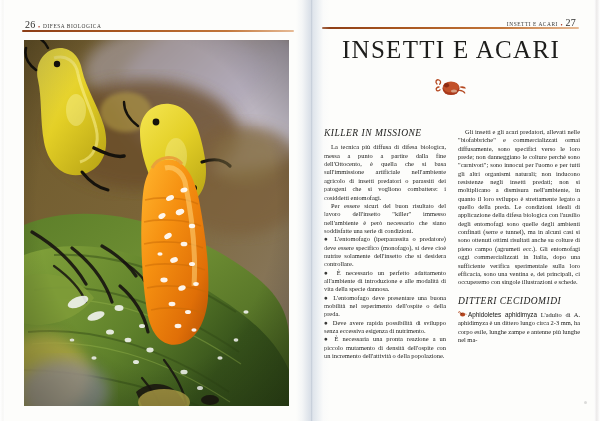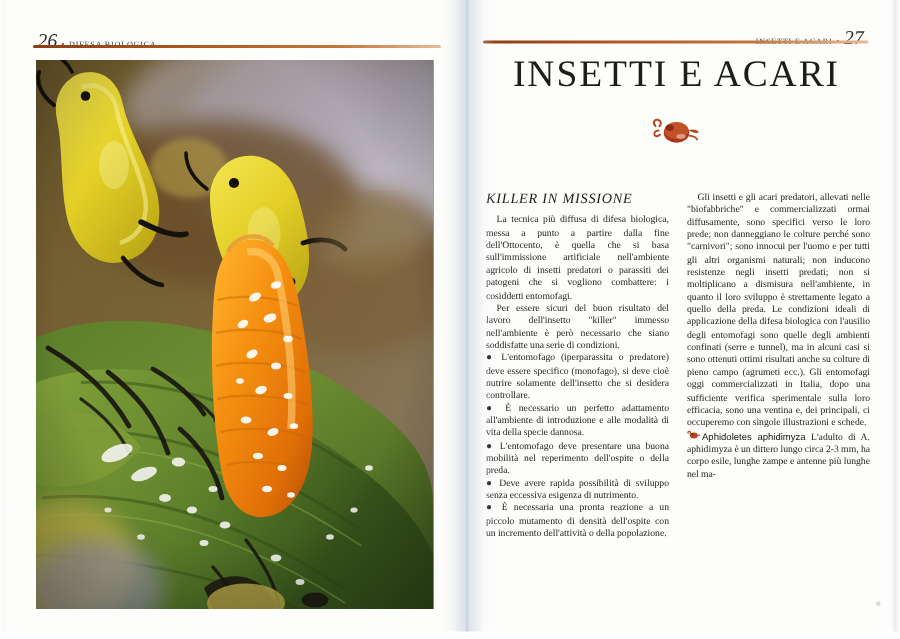--- a/index.html
+++ b/index.html
@@ -31,21 +31,21 @@
       rgba(255,255,255,0) 100%);
     pointer-events:none;}
   .gutter-line{position:absolute;left:311px;top:0;width:2px;height:426px;
     background:linear-gradient(90deg,rgba(170,182,198,.55),rgba(236,240,245,.15));
     pointer-events:none;}
 
   
   .runhead{position:absolute;font-family:"Liberation Serif",serif;
     font-size:5.4px;letter-spacing:.55px;color:#3a3a38;
     font-variant:small-caps;text-transform:uppercase;white-space:nowrap;}
-  .runhead .folio{font-size:13px;letter-spacing:.2px;color:#2e2e2c;font-style:italic;}
+  .runhead .folio{font-size:10px;letter-spacing:.2px;color:#2e2e2c;}
   .runhead .dot{color:#a8321c;font-size:6px;padding:0 2.5px;vertical-align:middle;}
 
   .rh-left{left:25px;top:19px;}
   .rh-right{right:24px;top:17px;text-align:right;}
 
   .rule{position:absolute;height:1.6px;border-radius:1px;}
   .rule-left{left:22px;top:30px;width:272px;
     background:linear-gradient(90deg,#8c3d16 0%,#a8561f 35%,#c2763a 75%,#e7bb96 100%);}
   .rule-right{left:322px;top:27px;width:257px;
     background:linear-gradient(90deg,#8c3d16 0%,#a8561f 30%,#c2763a 70%,#e7bb96 100%);}
@@ -334,20 +334,21 @@
       <p class="body bullet"><span class="bl">●</span> <span>L'entomofago (iperparassita o predatore) deve essere specifico (monofago), si deve cioè nutrire solamente dell'insetto che si desidera controllare.</span></p>
       <p class="body bullet"><span class="bl">●</span> <span>È necessario un perfetto adattamento all'ambiente di introduzione e alle modalità di vita della specie dannosa.</span></p>
       <p class="body bullet"><span class="bl">●</span> <span>L'entomofago deve presentare una buona mobilità nel reperimento dell'ospite o della preda.</span></p>
       <p class="body bullet"><span class="bl">●</span> <span>Deve avere rapida possibilità di sviluppo senza eccessiva esigenza di nutrimento.</span></p>
       <p class="body bullet"><span class="bl">●</span> <span>È necessaria una pronta reazione a un piccolo mutamento di densità dell'ospite con un incremento dell'attività o della popolazione.</span></p>
     </div>
 
     <div class="col col-2">
       <p class="body indent">Gli insetti e gli acari predatori, allevati nelle "biofabbriche" e commercializzati ormai diffusamente, sono specifici verso le loro prede; non danneggiano le colture perché sono "carnivori"; sono innocui per l'uomo e per tutti gli altri organismi naturali; non inducono resistenze negli insetti predati; non si moltiplicano a dismisura nell'ambiente, in quanto il loro sviluppo è strettamente legato a quello della preda. Le condizioni ideali di applicazione della difesa biologica con l'ausilio degli entomofagi sono quelle degli ambienti confinati (serre e tunnel), ma in alcuni casi si sono ottenuti ottimi risultati anche su colture di pieno campo (agrumeti ecc.). Gli entomofagi oggi commercializzati in Italia, dopo una sufficiente verifica sperimentale sulla loro efficacia, sono una ventina e, dei principali, ci occuperemo con singole illustrazioni e schede.</p>
 
+      <div class="sec-head second">Ditteri cecidomidi</div>
 
       <p class="body species"><span class="bug-mark"><svg width="9" height="7" viewBox="0 0 9 7" aria-hidden="true">
               <path d="M1,2 C0.2,1.2 0.8,0.2 1.8,0.6 C2.5,0.9 2.5,2 1.7,2.4" fill="none" stroke="#b4471f" stroke-width=".8"></path>
               <ellipse cx="4.6" cy="3.4" rx="2.6" ry="2" fill="#b4471f"></ellipse>
               <ellipse cx="3.4" cy="2.6" rx=".9" ry=".7" fill="#7d2a10"></ellipse>
               <path d="M7,2.9 C8,2.3 8.8,2.8 8.9,3.6 C8.1,3.6 7.5,3.4 7.1,3.1" fill="#b4471f"></path>
             </svg></span><span class="sp-name">Aphidoletes aphidimyza</span> <span>L'adulto di A. aphidimyza è un dittero lungo circa 2-3 mm, ha corpo esile, lunghe zampe e antenne più lunghe nel ma-</span></p>
     </div>
   </div>
 

